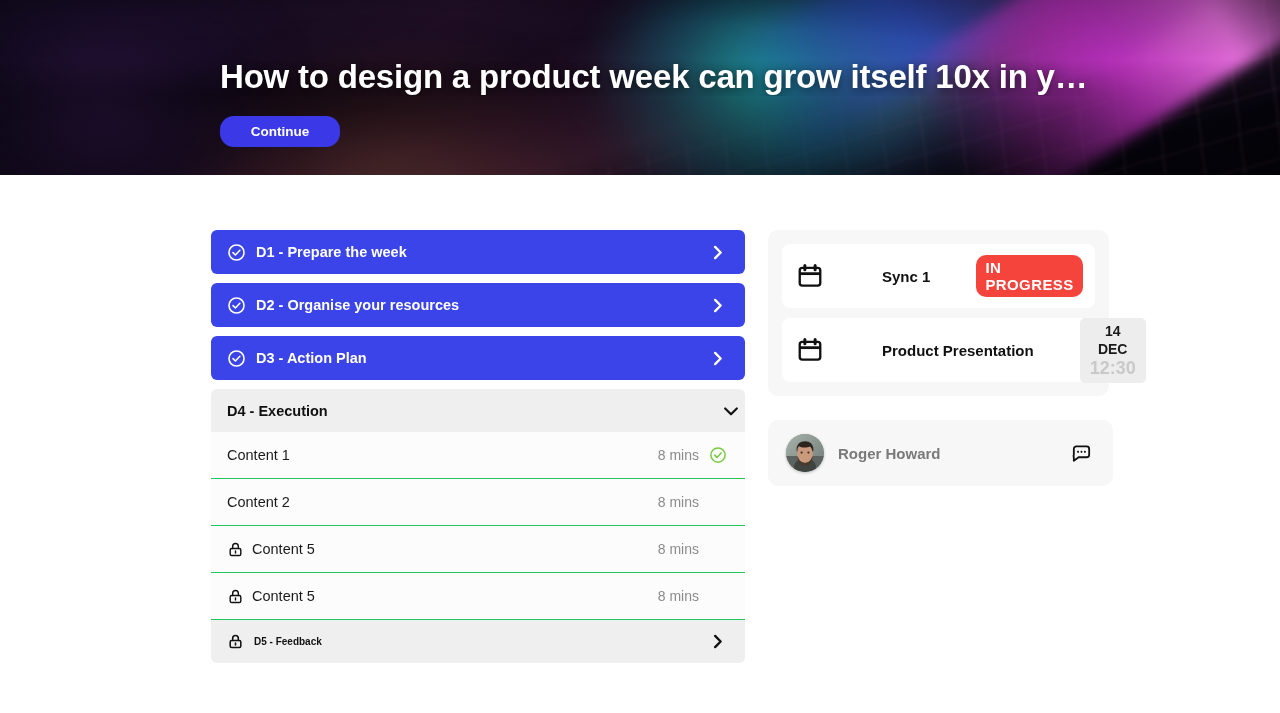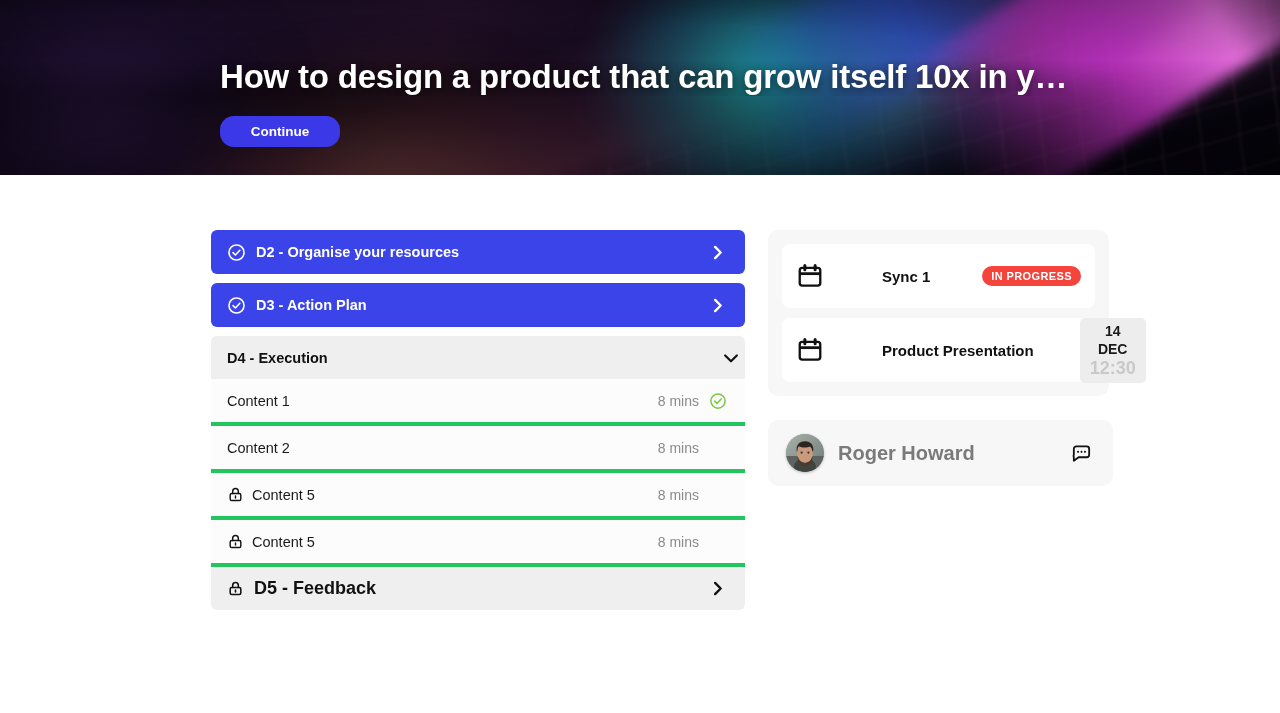--- a/index.html
+++ b/index.html
@@ -167,21 +167,21 @@
     cursor: pointer;
   }
   .group-header .glabel {
     color: #111111; font-size: 14.5px; font-weight: bold;
     flex: 1;
   }
   .content-row {
     display: flex; align-items: center;
     height: 47px;
     background: #fcfcfc;
-    border-bottom: 4px solid #22c55e;
+    border-bottom: 1px solid #22c55e;
     padding: 0 18px 0 16px;
     cursor: pointer;
   }
   .content-row .clabel {
     color: #1a1a1a; font-size: 14.5px; font-weight: normal;
     flex: 1;
   }
   .content-row .clock { margin-right: 8px; }
   .content-row .cmins {
     color: #8b8b8b; font-size: 14px;
@@ -191,21 +191,21 @@
 
   .group-footer {
     display: flex; align-items: center;
     height: 43px;
     background: #efefef;
     border-radius: 0 0 6px 6px;
     padding: 0 18px 0 16px;
     cursor: pointer;
   }
   .group-footer .flabel {
-    color: #111111; font-size: 18px; font-weight: bold;
+    color: #111111; font-size: 10px; font-weight: bold;
     flex: 1; margin-left: 10px;
   }
 
   
   .sidebar { position: absolute; left: 768px; top: 27px; width: 345px; }
 
   .events-card {
     background: #f7f7f8;
     border-radius: 10px;
     padding: 14px;
@@ -221,21 +221,21 @@
     gap: 46px;
   }
   .event-row + .event-row { margin-top: 10px; }
   .event-row .ename {
     color: #111111; font-size: 15px; font-weight: bold;
     margin-left: 12px; flex: 1;
     white-space: nowrap;
   }
   .badge {
     background: #f4443c; color: #ffffff;
-    font-size: 11px; font-weight: bold; letter-spacing: 0.4px;
+    font-size: 15px; font-weight: bold; letter-spacing: 0.4px;
     border-radius: 10px;
     padding: 4px 9px;
   }
   .date-chip {
     background: #ededed;
     border-radius: 5px;
     padding: 4px 9px 5px 9px;
     text-align: center;
     min-width: 66px;
   }
@@ -252,21 +252,21 @@
     width: 345px;
     cursor: pointer;
   }
   .avatar {
     width: 38px; height: 38px; border-radius: 50%;
     flex: none; position: relative; overflow: hidden;
     background: #8d9a94;
     box-shadow: 0 1px 3px rgba(0,0,0,0.25);
   }
   .profile-card .pname {
-    color: #7a7a7a; font-size: 20px; font-weight: bold;
+    color: #7a7a7a; font-size: 15px; font-weight: bold;
     margin-left: 14px; flex: 1;
   }
 </style>
 </head>
 <body>
 
 <div class="hero">
   <div class="hero-photo">
     <div class="kb-base"></div>
     <div class="kb-body"></div>
@@ -274,30 +274,44 @@
     <div class="glow-purple-left"></div>
     <div class="glow-amber"></div>
     <div class="glow-teal"></div>
     <div class="glow-cyan2"></div>
     <div class="streak-blue"></div>
     <div class="streak-magenta"></div>
     <div class="streak-magenta2"></div>
     <div class="hero-vignette"></div>
   </div>
   <div class="hero-content">
-    <div class="hero-title">How to design a product that can grow itself 10x in y…</div>
+    <div class="hero-title">How to design a product week can grow itself 10x in y…</div>
     <button class="hero-btn">Continue</button>
   </div>
 </div>
 
 <div class="page">
   <div class="cols">
 
     <div class="modules">
 
+      <div class="module-row">
+        <span class="ic">
+          <svg width="19" height="19" viewBox="0 0 24 24" fill="none" stroke="#ffffff" stroke-width="2">
+            <circle cx="12" cy="12" r="9.5"></circle>
+              <path d="M7.6 12.2l3 3 5.6-6" stroke-linecap="round" stroke-linejoin="round"></path>
+          </svg>
+        </span>
+        <span class="mlabel">D1 - Prepare the week</span>
+        <span class="ic">
+          <svg width="19" height="19" viewBox="0 0 24 24" fill="none" stroke="#ffffff" stroke-width="3" stroke-linecap="round" stroke-linejoin="round">
+            <path d="M9 5l7 7-7 7"></path>
+          </svg>
+        </span>
+      </div>
 
       <div class="module-row">
         <span class="ic">
           <svg width="19" height="19" viewBox="0 0 24 24" fill="none" stroke="#ffffff" stroke-width="2">
             <circle cx="12" cy="12" r="9.5"></circle>
               <path d="M7.6 12.2l3 3 5.6-6" stroke-linecap="round" stroke-linejoin="round"></path>
           </svg>
         </span>
         <span class="mlabel">D2 - Organise your resources</span>
         <span class="ic">

